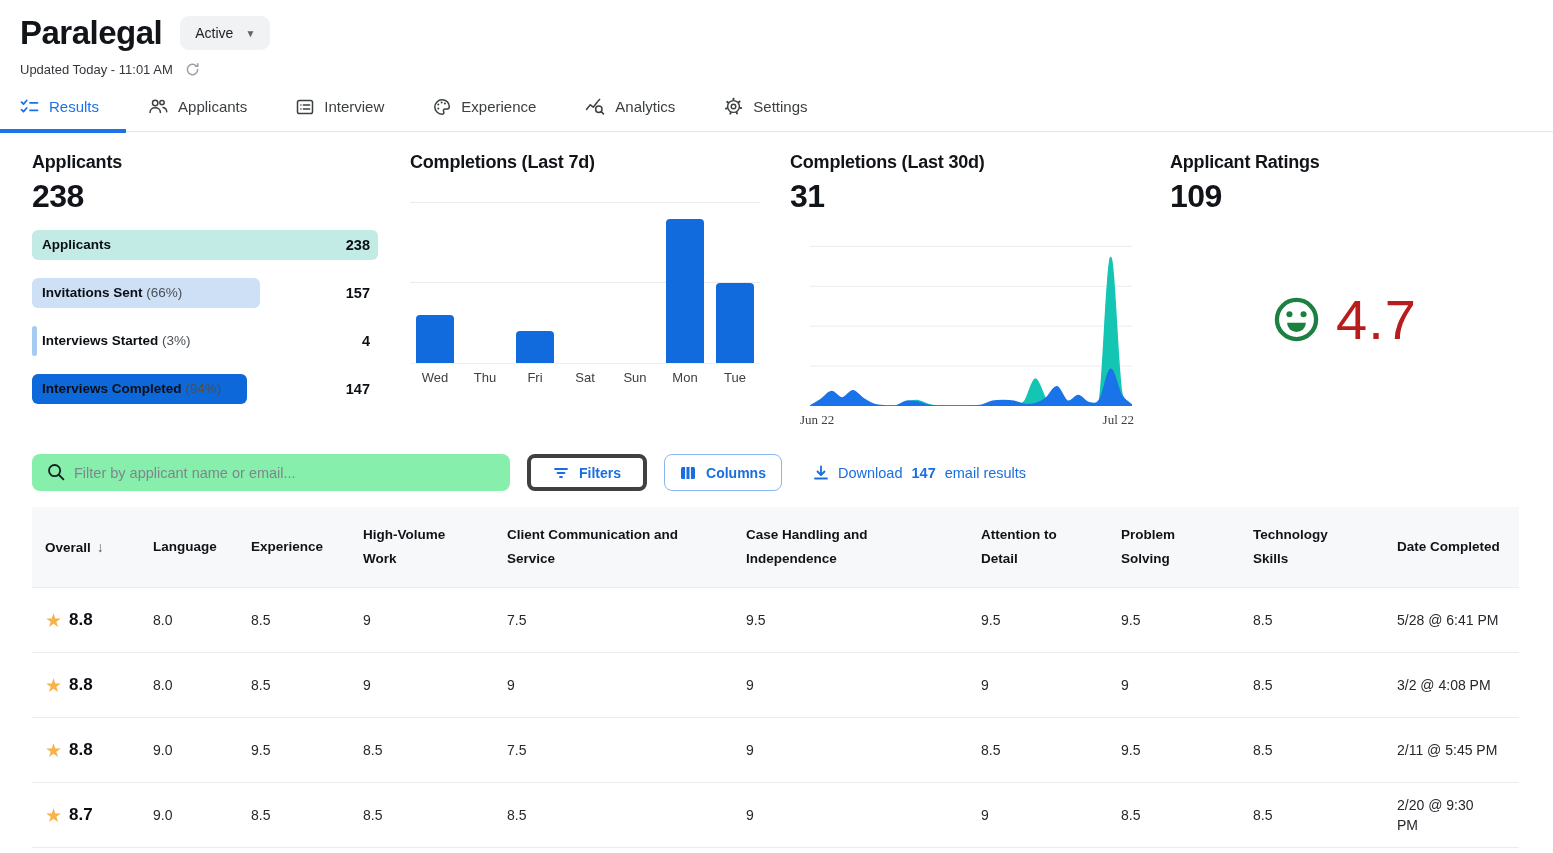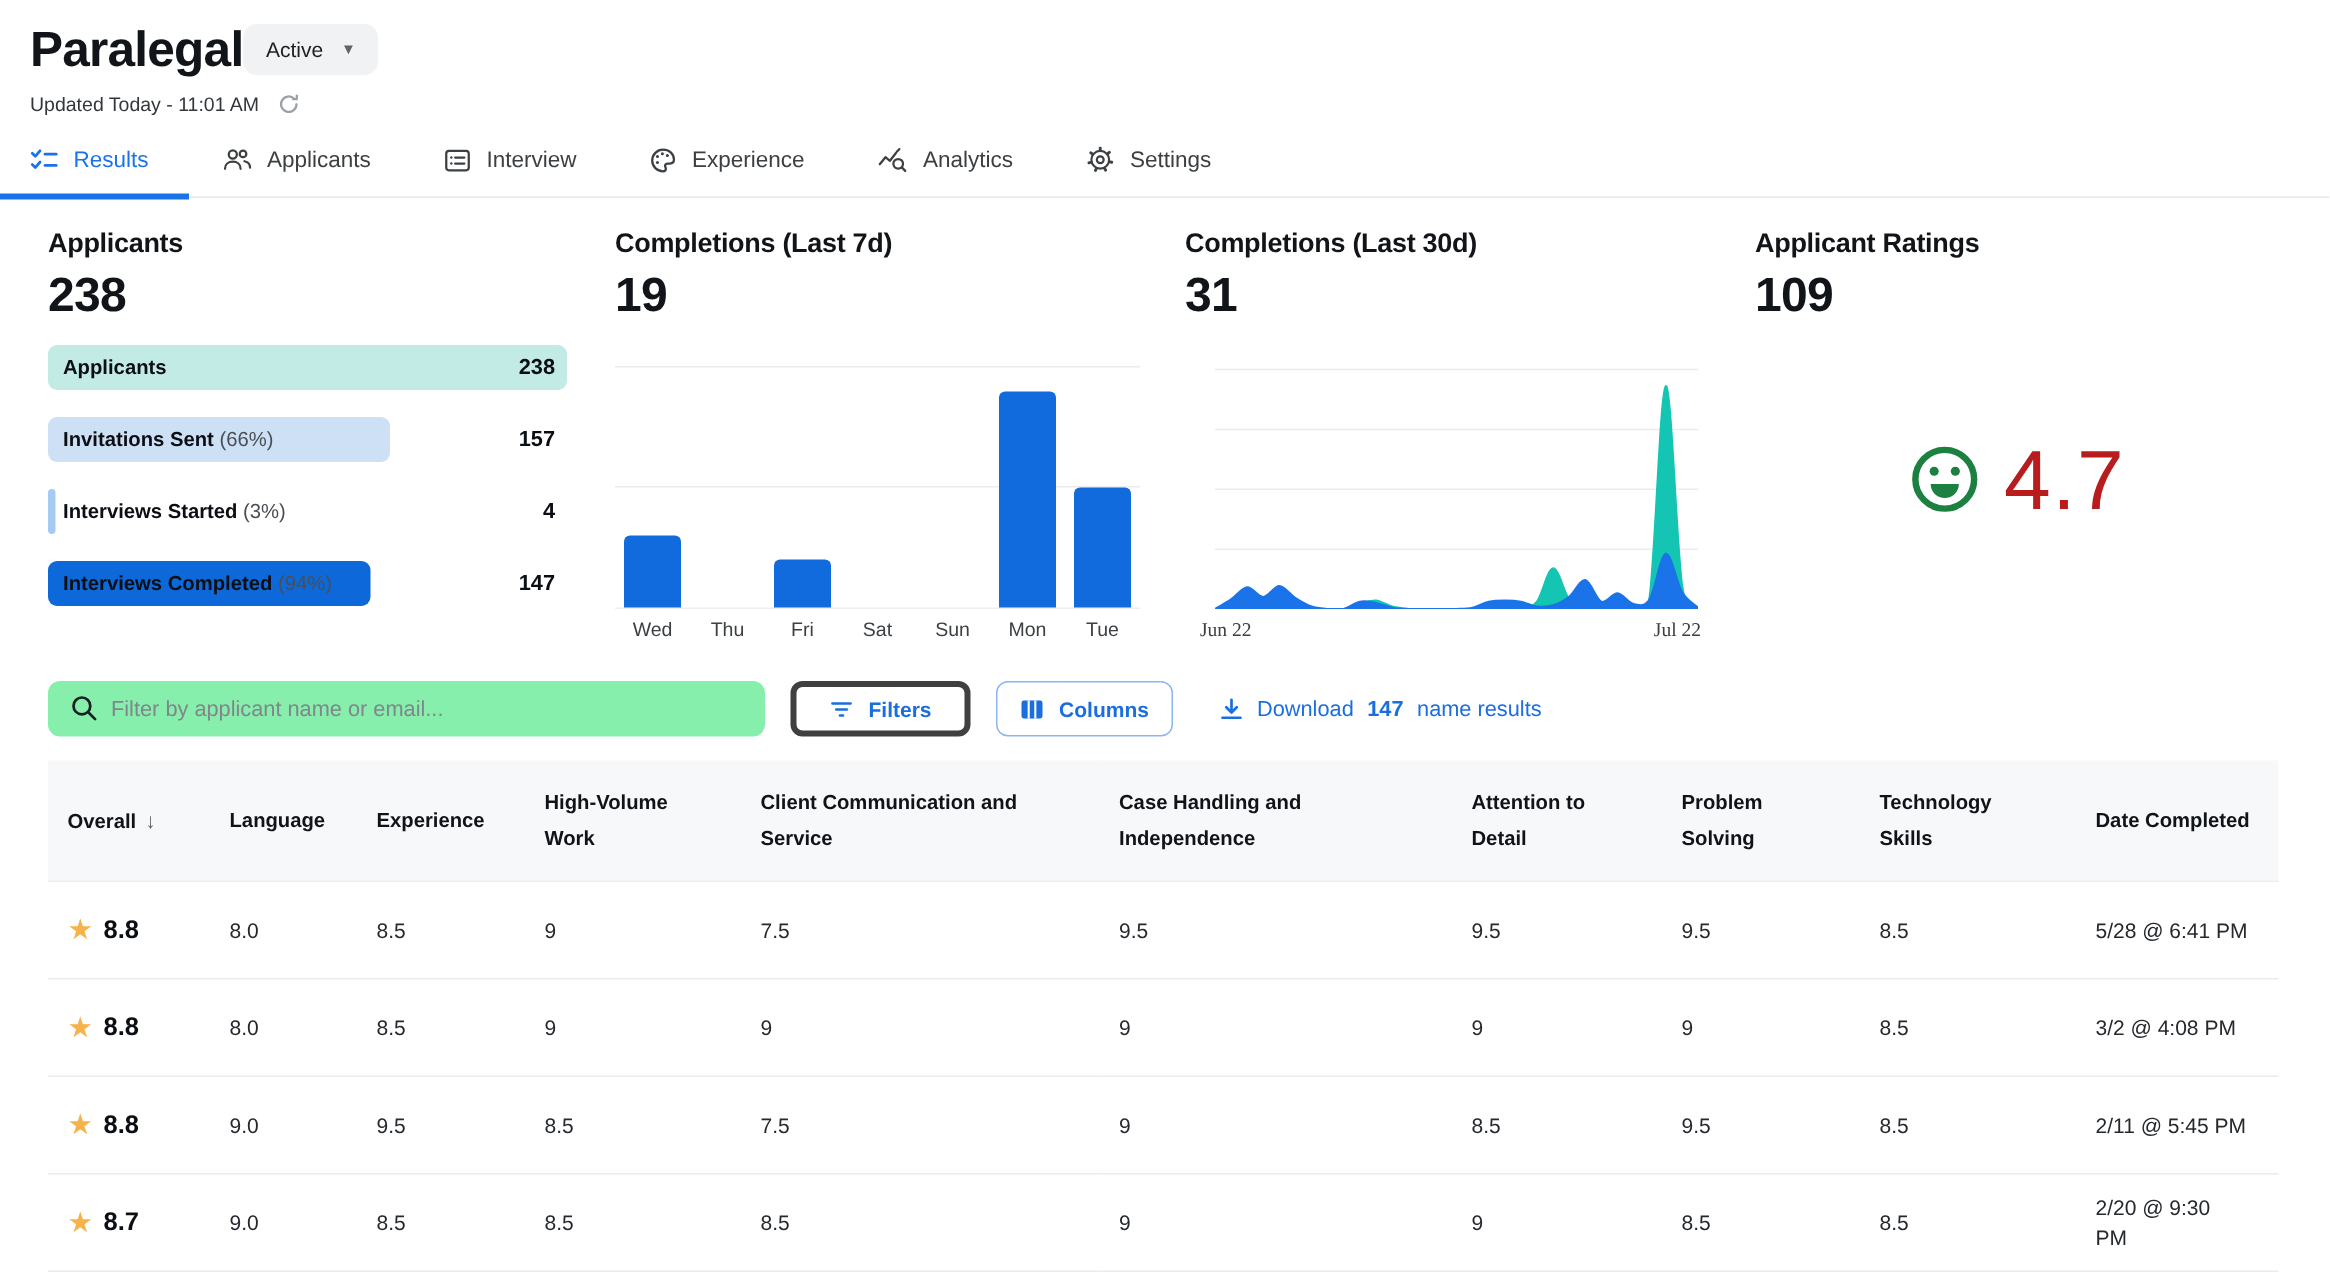--- a/index.html
+++ b/index.html
@@ -1,21 +1,21 @@
 <!DOCTYPE html>
 <html><head>
 <meta charset="utf-8">
 <style>
   * { margin:0; padding:0; box-sizing:border-box; }
   html,body { background:#fff; }
   body { font-family:"Liberation Sans", sans-serif; color:#111418; width:1553px; height:853px; overflow:hidden; position:relative; }
 
   
   .page-header { padding:14px 0 0 20px; }
-  .title-row { display:flex; align-items:center; }
+  .title-row { display:flex; align-items:center; gap:18px; }
   .job-title { font-size:33px; font-weight:700; letter-spacing:-0.5px; }
   .status-badge { display:inline-flex; align-items:center; gap:12px; background:#f1f2f4; border:none; border-radius:9px; padding:9px 15px; font-size:14px; color:#1c1f23; cursor:pointer; font-family:inherit; }
   .status-badge .chev { font-size:10px; color:#5f6368; }
   .updated-row { display:flex; align-items:center; gap:12px; margin-top:10px; font-size:13px; color:#33373c; }
   .refresh-icon { color:#9aa0a6; display:inline-flex; cursor:pointer; }
 
   
   .tabs { display:flex; gap:49px; padding:20px 0 15px 20px; border-bottom:1px solid #e4e6e9; position:relative; }
   .tab { display:inline-flex; align-items:center; gap:10px; font-size:15px; color:#3c4043; cursor:pointer; background:none; border:none; font-family:inherit; }
   .tab svg { display:block; }
@@ -191,21 +191,20 @@
       <div class="funnel-row">
         <div class="funnel-bar" style="width: 62%; background: rgb(13, 104, 217);"></div>
         <span class="funnel-label"><span>Interviews Completed</span> <span class="pct">(94%)</span></span>
         <span class="funnel-value">147</span>
       </div>
     </div>
   </div>
 
   <div>
     <div class="stat-title">Completions (Last 7d)</div>
-    <div class="stat-value">19</div>
     <div class="chart7-wrap">
       <div class="chart-plot" id="bar7-plot">
           <div class="gridline" style="bottom: 79.8165px;"></div>
           <div class="gridline" style="bottom: 159.633px;"></div>
           <div class="bar-slots">
             <div class="bar-slot">
               <div class="bar" style="height: 48px; background: rgb(17, 107, 220);"></div>
             </div>
             <div class="bar-slot"></div>
             <div class="bar-slot">
@@ -296,21 +295,21 @@
     <span>Columns</span>
   </button>
   <button class="download-link">
     <svg width="16" height="16" viewBox="0 0 16 16" fill="none" stroke="currentColor" stroke-width="1.8" stroke-linecap="round" stroke-linejoin="round">
       <line x1="8" y1="1.5" x2="8" y2="9.5"></line>
         <path d="M4.5 6.5L8 10l3.5-3.5"></path>
         <line x1="2" y1="13.5" x2="14" y2="13.5"></line>
     </svg>
     <span>Download</span>
     <b>147</b>
-    <span>name results</span>
+    <span>email results</span>
   </button>
 </div>
 
 <table class="results-table">
   <colgroup>
     <col style="width:108px">
       <col style="width:98px">
       <col style="width:112px">
       <col style="width:144px">
     <col style="width:239px">

